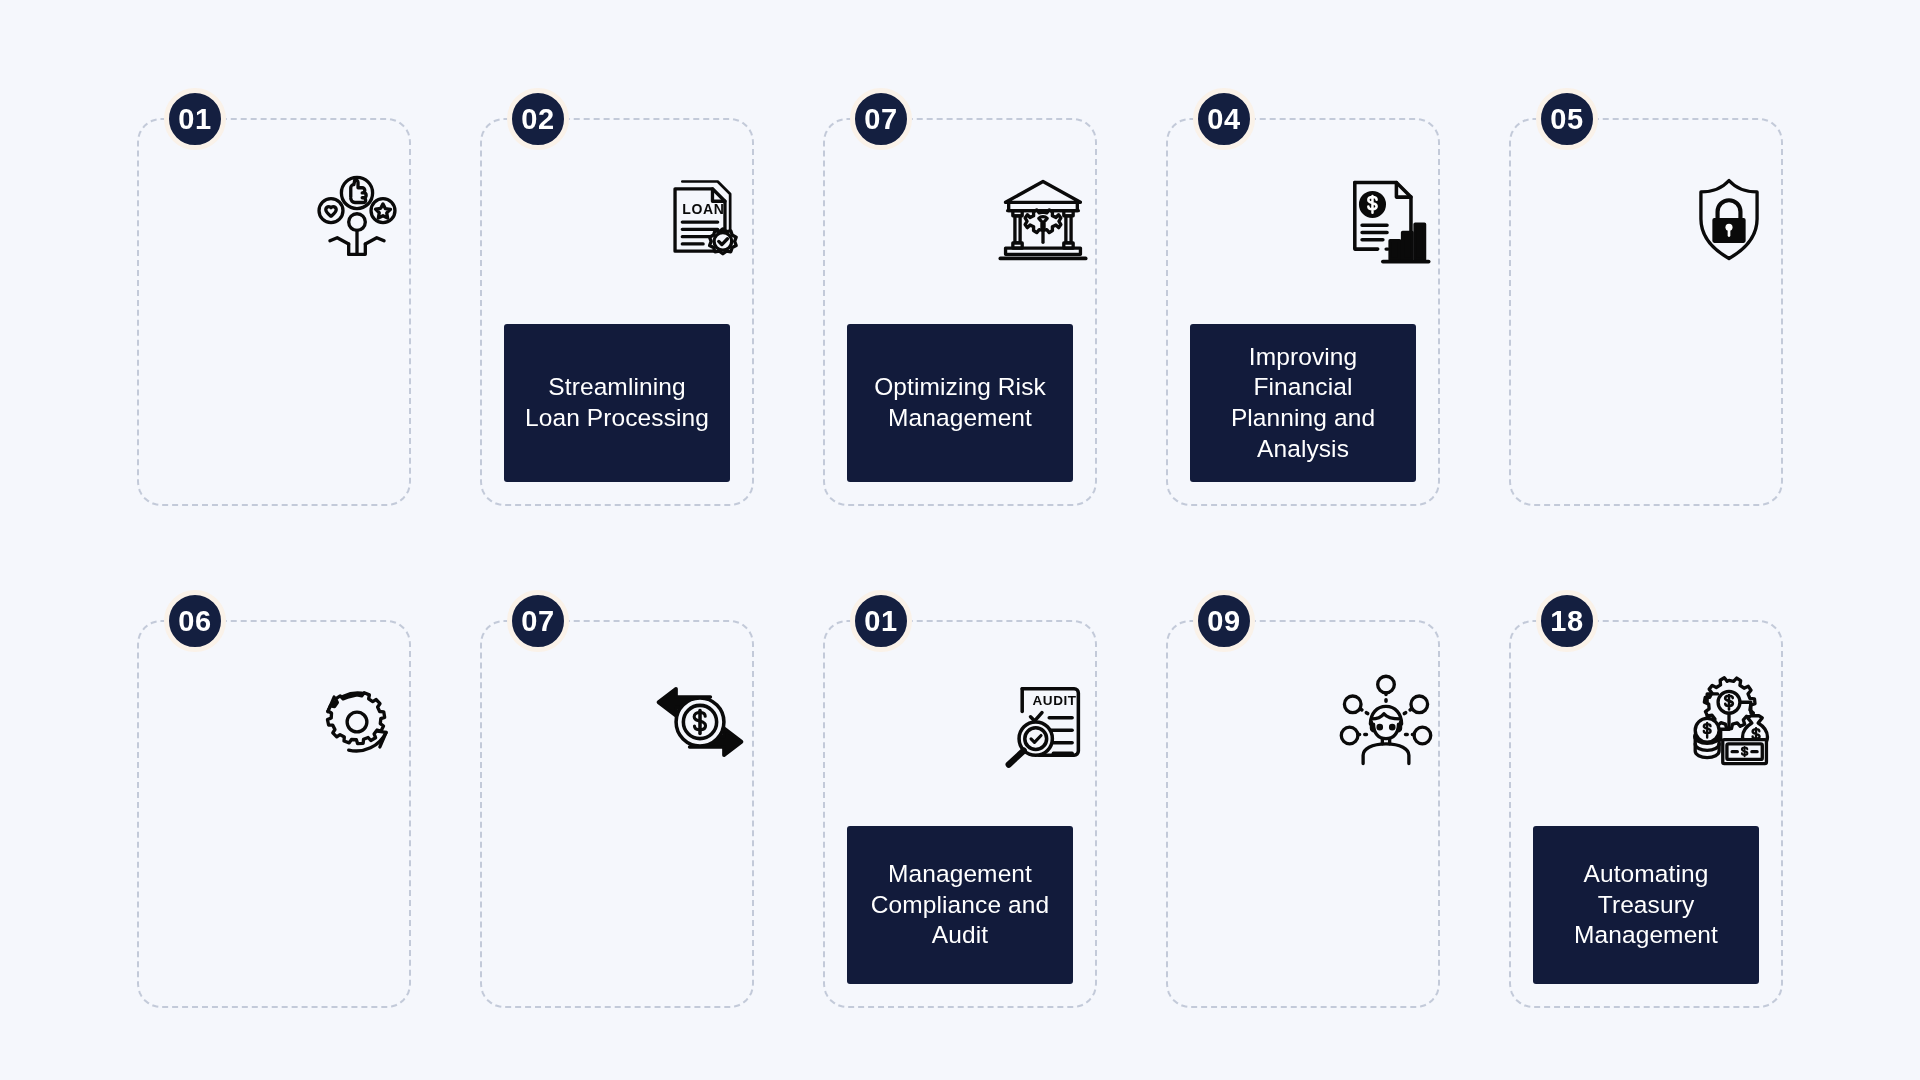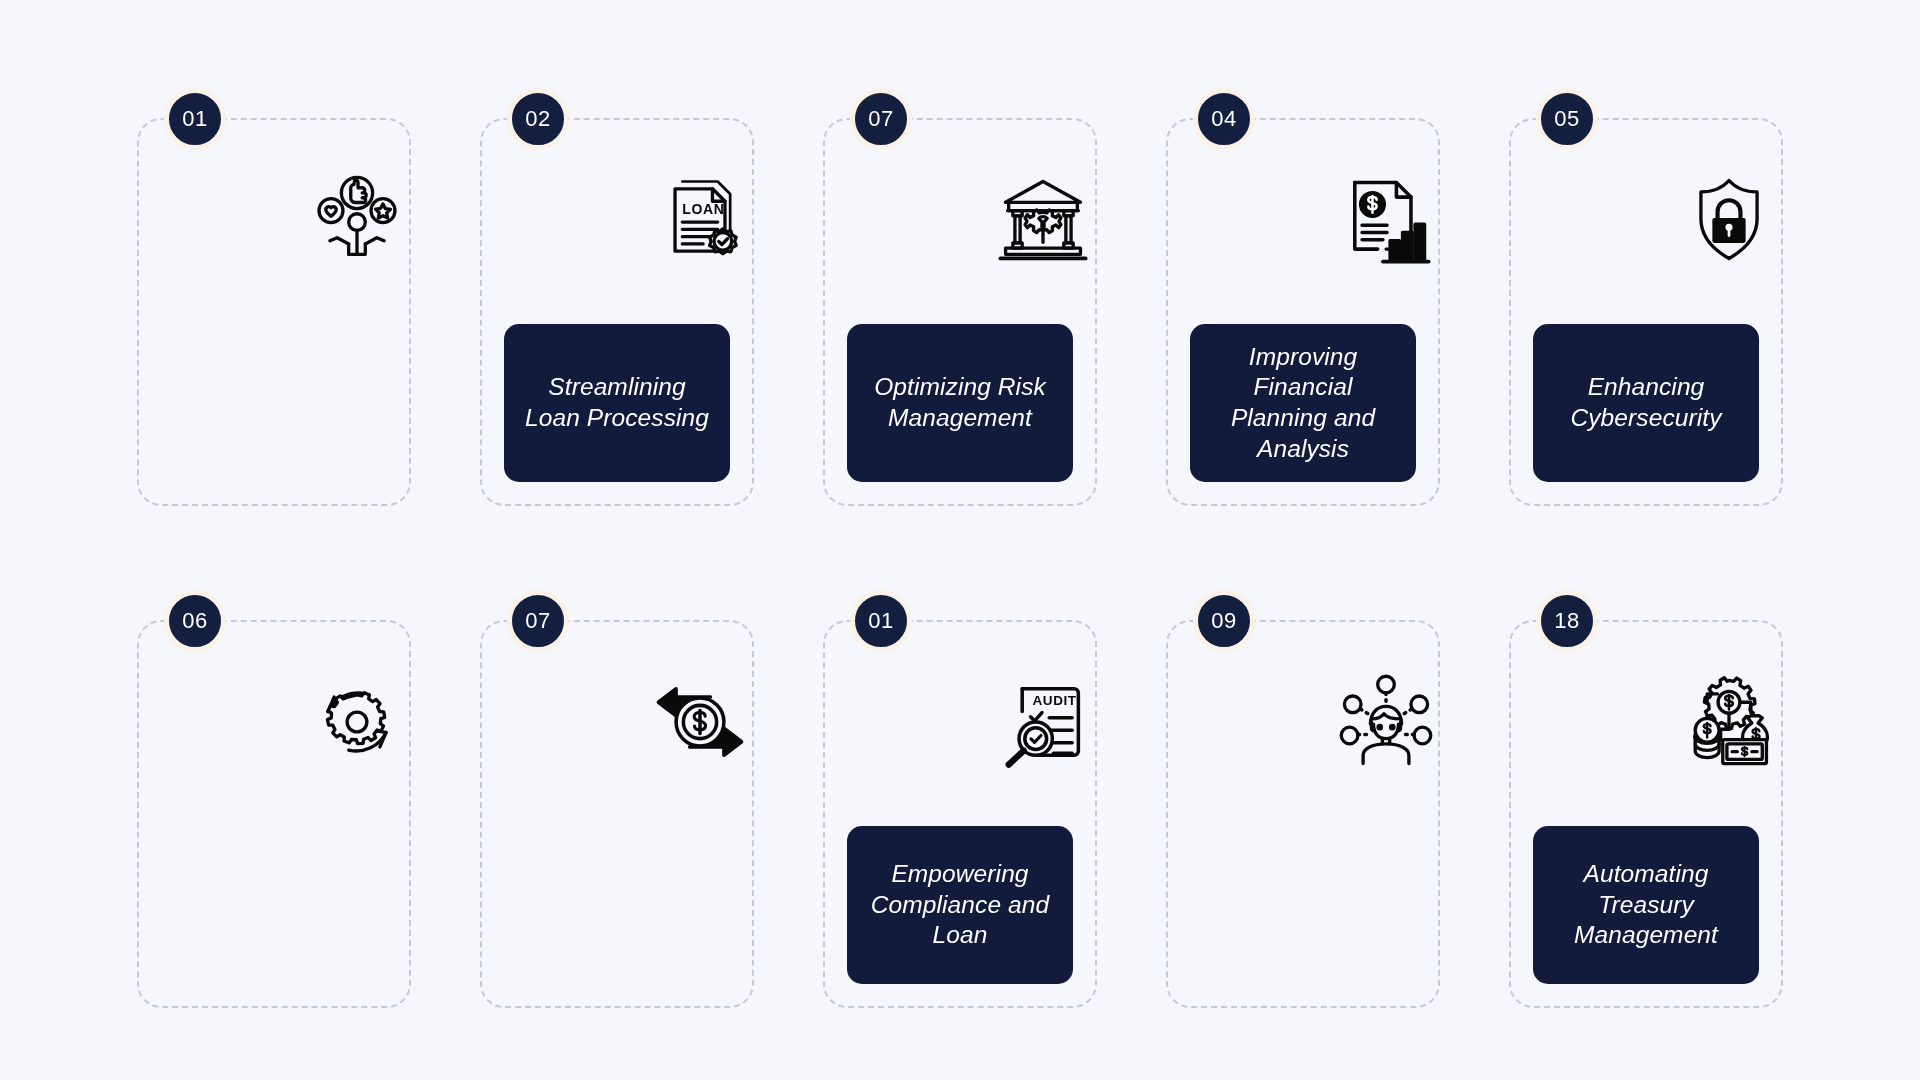--- a/index.html
+++ b/index.html
@@ -43,22 +43,22 @@
     left: 25px;
     width: 62px; height: 62px;
     border-radius: 50%;
     background: #141f40;
     border: 5px solid #faf2e9;
     box-sizing: border-box;
     display: flex;
     align-items: center;
     justify-content: center;
     color: #ffffff;
-    font-size: 22px;
-    font-weight: 400;
+    font-size: 29px;
+    font-weight: 700;
     letter-spacing: 0.5px;
   }
 
   .icon-wrap {
     position: absolute;
     top: 40px;
     left: 0; right: 0;
     height: 120px;
     display: flex;
     align-items: center;
@@ -68,27 +68,26 @@
     width: 104px; height: 104px;
     display: block;
   }
 
   .label-box {
     position: absolute;
     left: 22px; right: 22px;
     bottom: 22px;
     height: 158px;
     background: #121b3b;
-    border-radius: 15px;
+    border-radius: 3px;
     display: flex;
     align-items: center;
     justify-content: center;
     padding: 6px 14px;
     box-sizing: border-box;
-    font-style: italic;
   }
   .label-text {
     color: #ffffff;
     font-size: 24.5px;
     line-height: 1.25;
     text-align: center;
     font-weight: 400;
     letter-spacing: 0.1px;
   }
 </style>
@@ -196,23 +195,20 @@
       <div class="badge">05</div>
       <div class="icon-wrap">
         <svg viewBox="0 0 100 100" fill="none" stroke="#0a0a0a" stroke-width="3.2" stroke-linecap="round" stroke-linejoin="round">
           <path d="M50 12c-7 8-17 11-27 11v26c0 18 13 30 27 38 14-8 27-20 27-38V23c-10 0-20-3-27-11z"></path>
           <path d="M39 48v-6a11 11 0 0 1 22 0v6" stroke-width="4"></path>
           <rect x="34" y="48" width="32" height="24" rx="2" fill="#0a0a0a" stroke="none"></rect>
           <circle cx="50" cy="57" r="3.4" fill="#ffffff" stroke="none"></circle>
           <path d="M50 59v6" stroke="#ffffff" stroke-width="2.6"></path>
         </svg>
       </div>
-      <div class="label-box">
-        <div class="label-text">Enhancing Cybersecurity</div>
-      </div>
     </div>
 
   </div>
 
   <div class="row row-2">
 
     <div class="card">
       <div class="badge">06</div>
       <div class="icon-wrap">
         <svg viewBox="0 0 100 100" fill="none" stroke="#0a0a0a" stroke-width="3.2" stroke-linecap="round" stroke-linejoin="round">
@@ -253,21 +249,21 @@
           <path d="M56 58h22"></path>
           <path d="M56 70h22"></path>
           <path d="M60 80h18"></path>
           <circle cx="43" cy="66" r="16" fill="#f5f7fc"></circle>
           <circle cx="43" cy="66" r="10.5"></circle>
           <path d="M38.5 66.3l3.3 3.3 6.3-6.6" stroke-width="3"></path>
           <path d="M31.5 77.5L17 91" stroke-width="6"></path>
         </svg>
       </div>
       <div class="label-box">
-        <div class="label-text">Empowering Compliance and Loan</div>
+        <div class="label-text">Management Compliance and Audit</div>
       </div>
     </div>
 
     <div class="card">
       <div class="badge">09</div>
       <div class="icon-wrap">
         <svg viewBox="0 0 100 100" fill="none" stroke="#0a0a0a" stroke-width="3.2" stroke-linecap="round" stroke-linejoin="round">
           <circle cx="50" cy="14" r="8"></circle>
           <circle cx="18" cy="33" r="8"></circle>
           <circle cx="82" cy="33" r="8"></circle>

